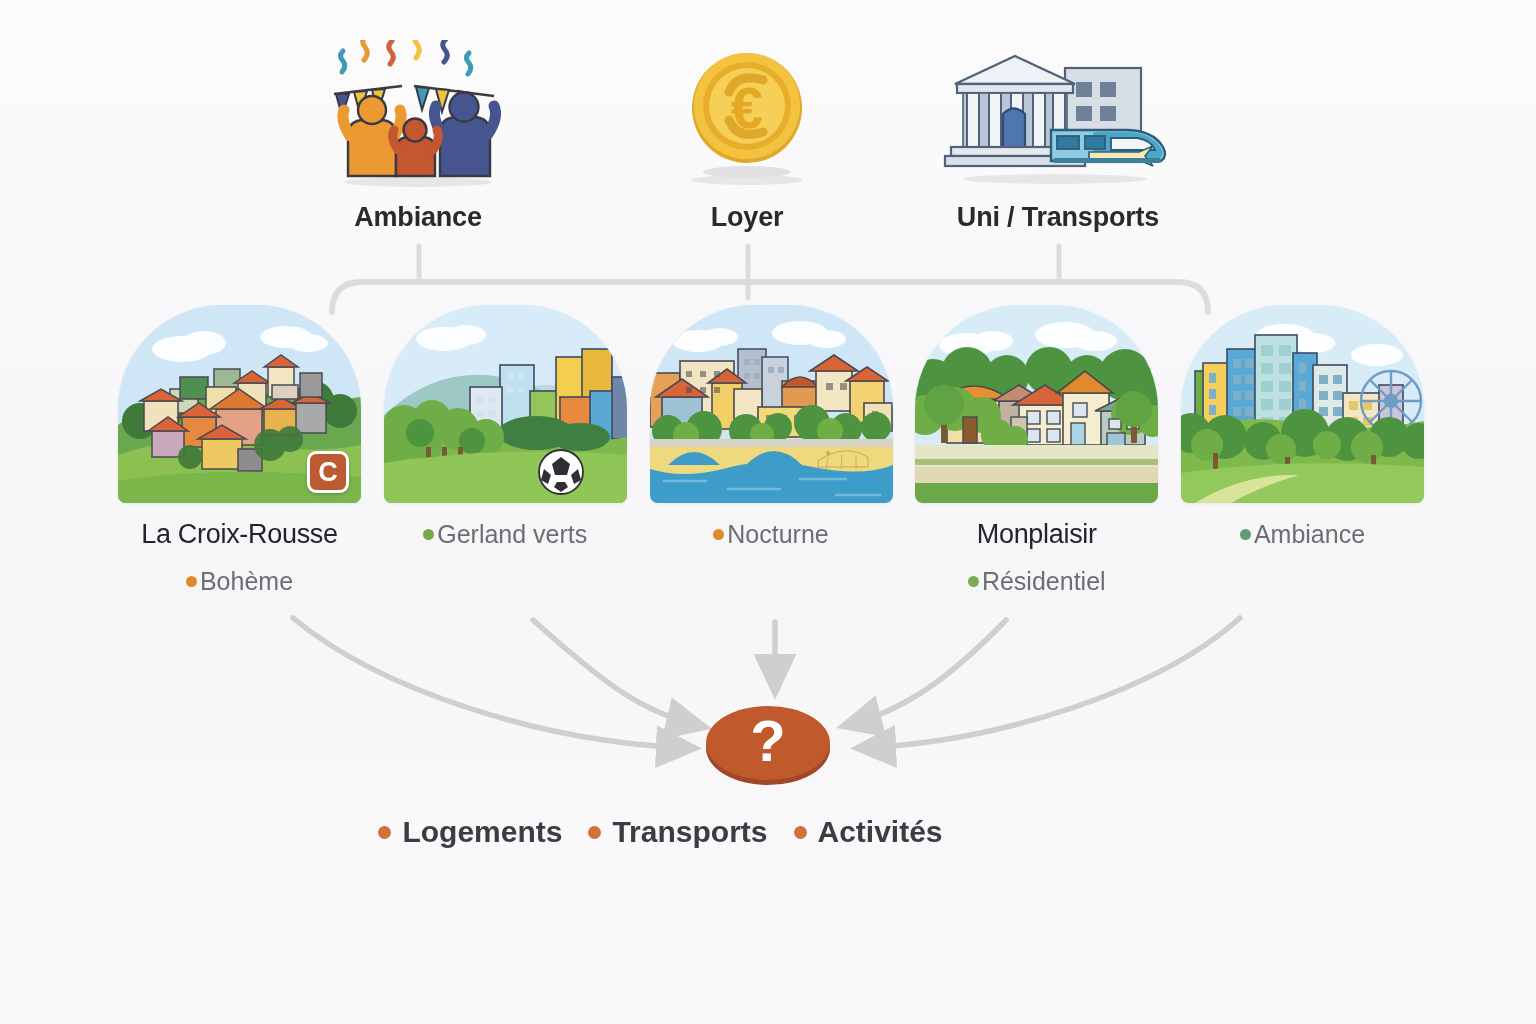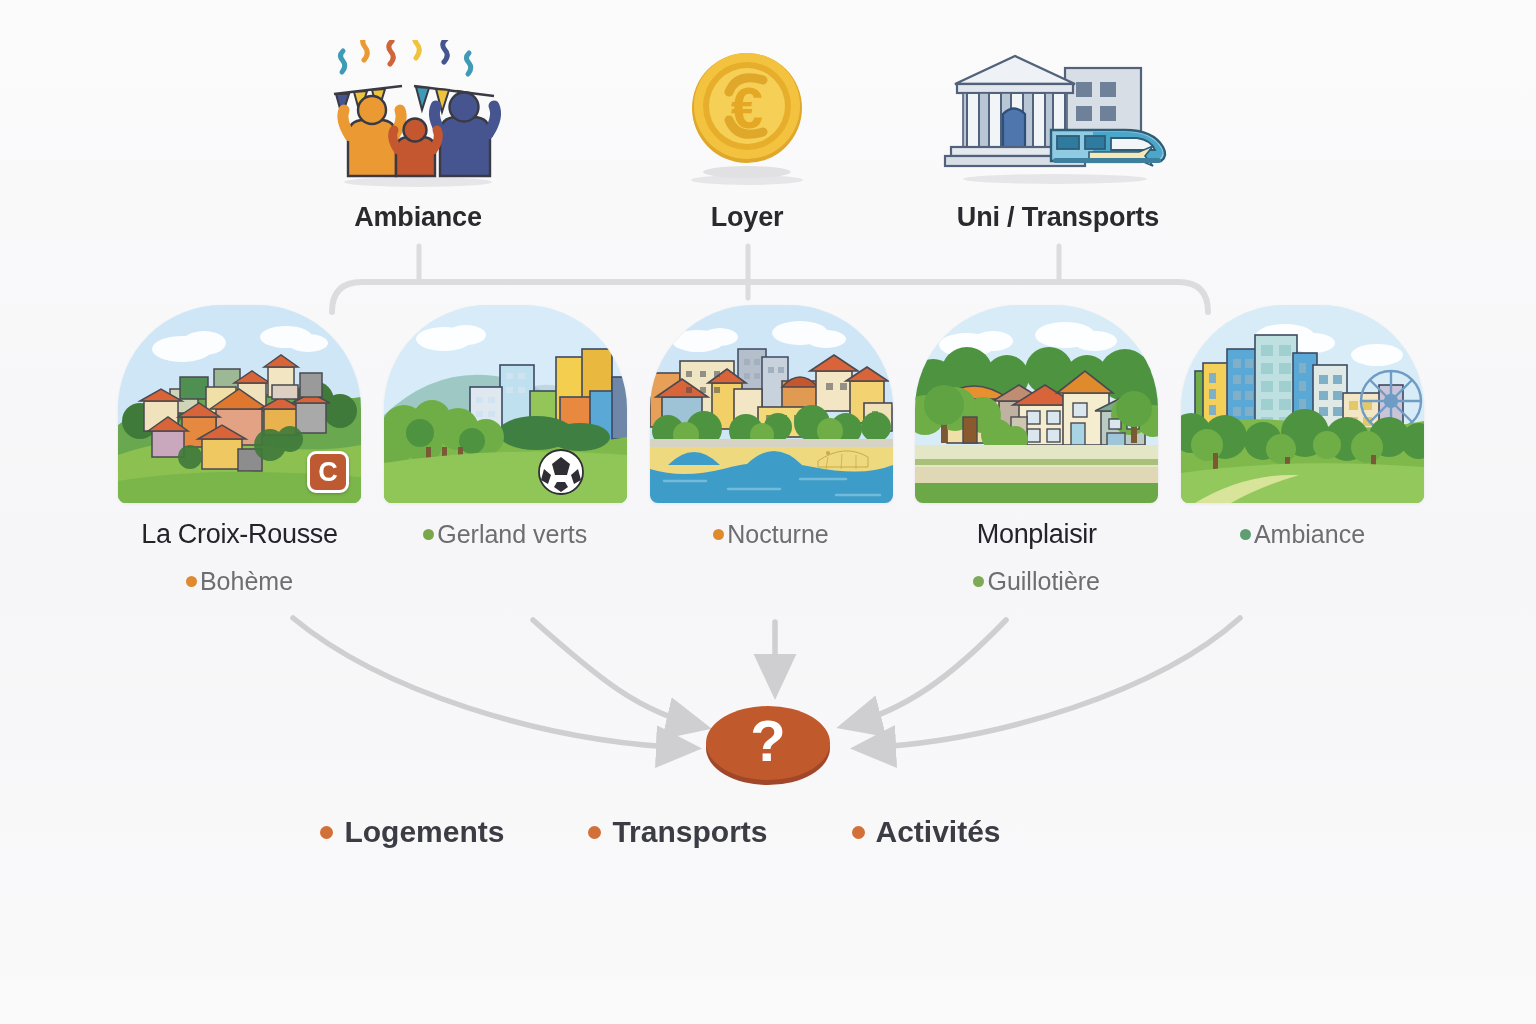--- a/index.html
+++ b/index.html
@@ -124,21 +124,21 @@
     box-sizing: border-box;
   }
 
   
   .outputs {
     position: absolute;
     left: 0; top: 815px;
     width: 1321px;
     display: flex;
     justify-content: center;
-    gap: 84px;
+    gap: 26px;
   }
   .out {
     display: flex;
     align-items: center;
     gap: 11px;
     font-size: 30px;
     font-weight: bold;
     color: #3c3c44;
     white-space: nowrap;
   }
@@ -565,21 +565,21 @@
           </g>
           <rect x="0" y="140" width="243" height="58" fill="#e4e7c6"></rect>
           <rect x="0" y="154" width="243" height="6" fill="#a8c07a"></rect>
           <rect x="0" y="162" width="243" height="16" fill="#e0d8b4"></rect>
           <rect x="0" y="178" width="243" height="20" fill="#6ca848"></rect>
         </svg>
       </div>
       <div class="card-title">Monplaisir</div>
       <div class="card-tag">
         <span class="dot" style="background:#7da958"></span>
-        <span>Guillotière</span>
+        <span>Résidentiel</span>
       </div>
     </div>
 
     <div class="card">
       <div class="card-art">
         <svg viewBox="0 0 243 198">
           <rect width="243" height="198" fill="#d8ecf8"></rect>
           <g fill="#ffffff" opacity=".95">
             <ellipse cx="104" cy="32" rx="30" ry="13"></ellipse>
               <ellipse cx="132" cy="38" rx="22" ry="10"></ellipse>

